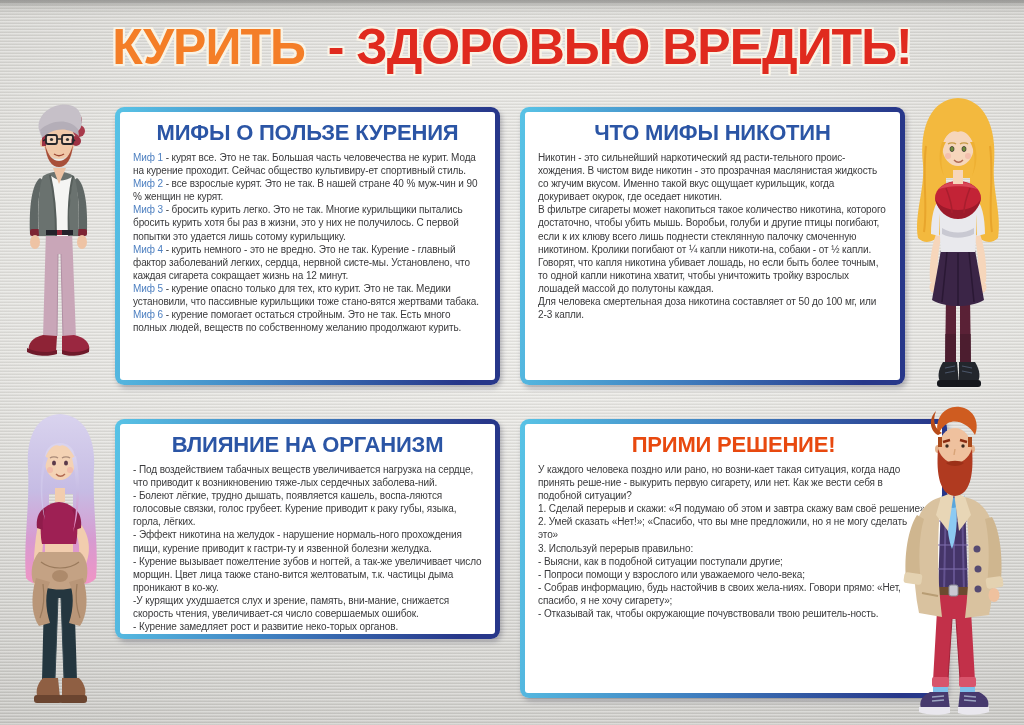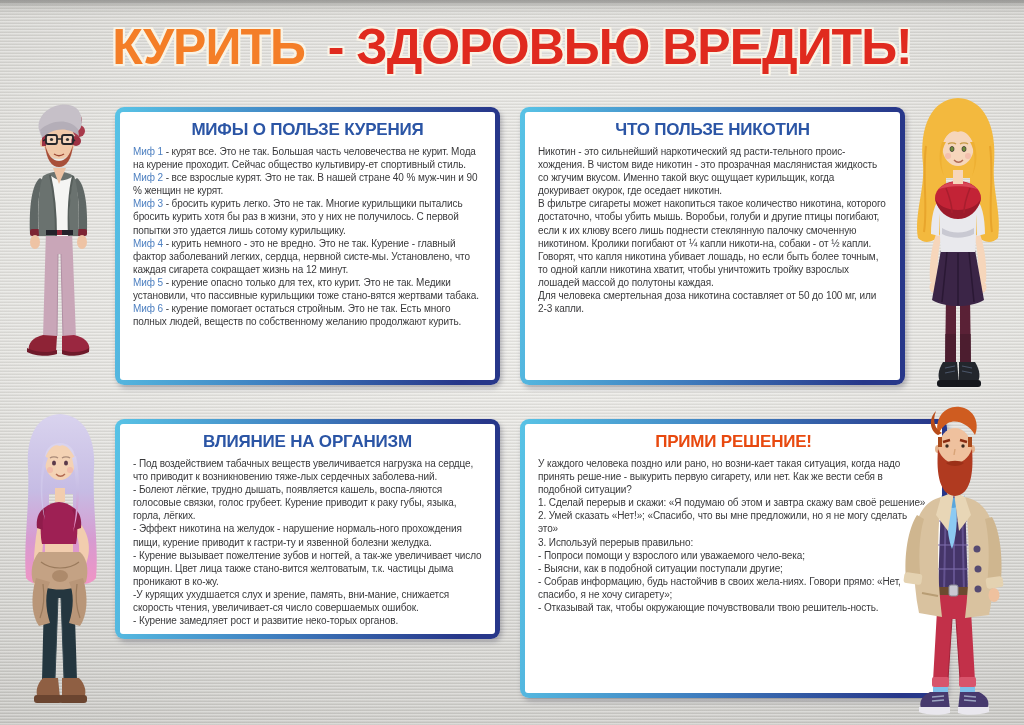--- a/index.html
+++ b/index.html
@@ -24,21 +24,21 @@
   .panel{
     position:absolute;box-sizing:border-box;border-radius:9px;padding:5px;
     background:linear-gradient(97deg, var(--border-cyan,#58c3e6) 0%, #3f7fc0 45%, var(--border-navy,#27378a) 90%);
     box-shadow:2px 3px 5px rgba(70,70,85,.35);
   }
   .panel-inner{
     box-sizing:border-box;height:100%;background:var(--panel-bg,#ffffff);
     border-radius:3px;padding:5px 13px 4px 13px;overflow:hidden;
   }
   .panel h2{
-    margin:3px 0 5px 0;text-align:center;font-size:17px;letter-spacing:-.2px;
+    margin:3px 0 5px 0;text-align:center;font-size:22px;letter-spacing:-.2px;
     color:var(--header-blue,#2b55a5);
   }
   .panel.decision h2{color:var(--header-orange,#e8490f);}
   .panel p{
     margin:0;font-size:10px;line-height:1.31;letter-spacing:-.1px;
     color:var(--body-text,#3a3a3c);text-align:left;
   }
   .myth-label{color:var(--myth-label-blue,#4c7fc0);}
   .panel-myths   {left:115px;top:107px;width:385px;height:278px;}
   .panel-nicotine{left:520px;top:107px;width:385px;height:278px;}
@@ -69,21 +69,21 @@
       <p><span class="myth-label">Миф 2</span><span> - все взрослые курят. Это не так. В нашей стране 40 % муж-чин и 90 % женщин не курят.</span></p>
       <p><span class="myth-label">Миф 3</span><span> - бросить курить легко. Это не так. Многие курильщики пытались бросить курить хотя бы раз в жизни, это у них не получилось. С первой попытки это удается лишь сотому курильщику.</span></p>
       <p><span class="myth-label">Миф 4</span><span> - курить немного - это не вредно. Это не так. Курение - главный фактор заболеваний легких, сердца, нервной систе-мы. Установлено, что каждая сигарета сокращает жизнь на 12 минут.</span></p>
       <p><span class="myth-label">Миф 5</span><span> - курение опасно только для тех, кто курит. Это не так. Медики установили, что пассивные курильщики тоже стано-вятся жертвами табака.</span></p>
       <p><span class="myth-label">Миф 6</span><span> - курение помогает остаться стройным. Это не так. Есть много полных людей, веществ по собственному желанию продолжают курить.</span></p>
     </div>
   </section>
 
   <section class="panel panel-nicotine">
     <div class="panel-inner">
-      <h2>ЧТО ПОЛЬЗЕ НИКОТИН</h2>
+      <h2>ЧТО МИФЫ НИКОТИН</h2>
       <p>Никотин - это сильнейший наркотический яд расти-тельного проис-хождения. В чистом виде никотин - это прозрачная маслянистая жидкость со жгучим вкусом. Именно такой вкус ощущает курильщик, когда докуривает окурок, где оседает никотин.</p>
       <p>В фильтре сигареты может накопиться такое количество никотина, которого достаточно, чтобы убить мышь. Воробьи, голуби и другие птицы погибают, если к их клюву всего лишь поднести стеклянную палочку смоченную никотином. Кролики погибают от ¼ капли никоти-на, собаки - от ½  капли.</p>
       <p>Говорят, что капля никотина убивает лошадь, но если быть более точным, то одной капли никотина хватит, чтобы уничтожить тройку взрослых лошадей массой до полутоны каждая.</p>
       <p>Для человека смертельная доза никотина составляет от 50 до 100 мг, или 2-3 капли.</p>
     </div>
   </section>
 
   <section class="panel panel-body">
     <div class="panel-inner">
       <h2>ВЛИЯНИЕ НА ОРГАНИЗМ</h2>
@@ -96,22 +96,22 @@
     </div>
   </section>
 
   <section class="panel panel-decision decision">
     <div class="panel-inner">
       <h2>ПРИМИ РЕШЕНИЕ!</h2>
       <p>У каждого человека поздно или рано, но возни-кает такая ситуация, когда надо принять реше-ние - выкурить первую сигарету, или нет. Как же вести себя в подобной ситуации?</p>
       <p>1. Сделай перерыв и скажи: «Я подумаю об этом и завтра скажу вам своё решение»</p>
       <p>2. Умей сказать «Нет!»; «Спасибо, что вы мне предложили, но я не могу сделать это»</p>
       <p>3. Используй перерыв правильно:</p>
+      <p> - Выясни, как в подобной ситуации поступали другие;</p>
       <p> - Попроси помощи у взрослого или уважаемого чело-века;</p>
-      <p> - Выясни, как в подобной ситуации поступали другие;</p>
       <p> - Собрав информацию, будь настойчив в своих жела-ниях. Говори прямо: «Нет, спасибо, я не хочу сигарету»;</p>
       <p> - Отказывай так, чтобы окружающие почувствовали твою решитель-ность.</p>
     </div>
   </section>
 
   <div class="char char-tl">
     <svg viewBox="0 0 106 298">
       <path d="M34,94 C26,100 23,122 24,150 L33,152 C31,126 32,106 38,97 Z" fill="#5f6765"></path>
       <path d="M71,94 C79,100 82,122 81,150 L72,152 C74,126 73,106 67,97 Z" fill="#5f6765"></path>
       <rect x="24" y="145" width="10" height="7" rx="2" fill="#7d2433"></rect>

